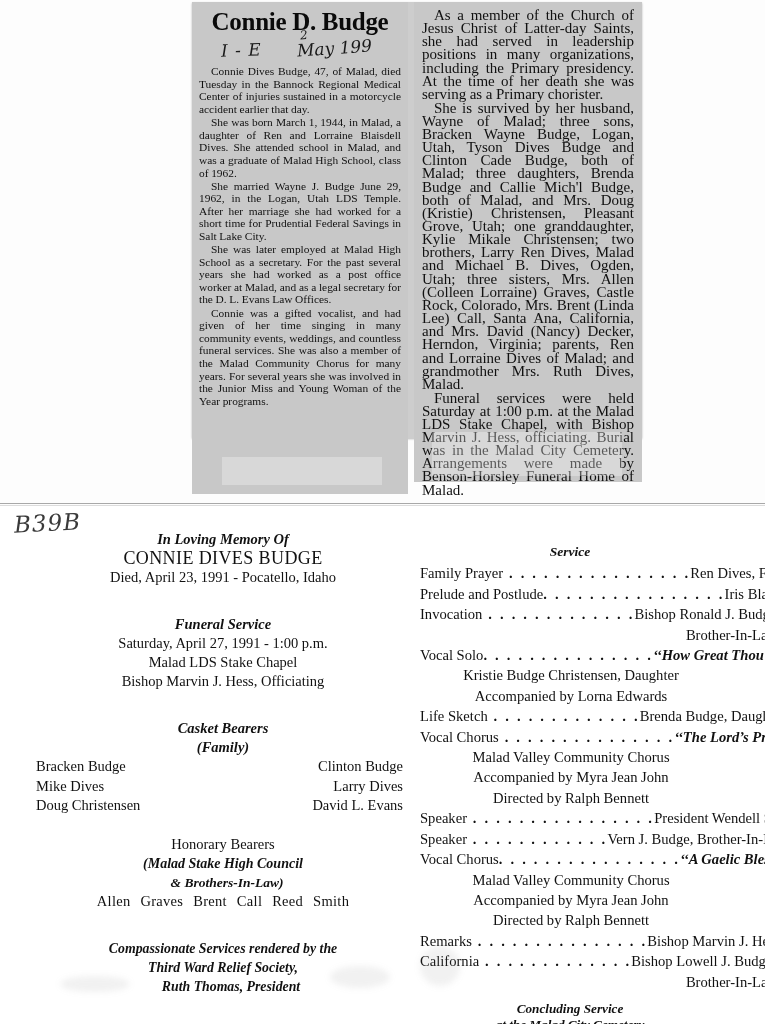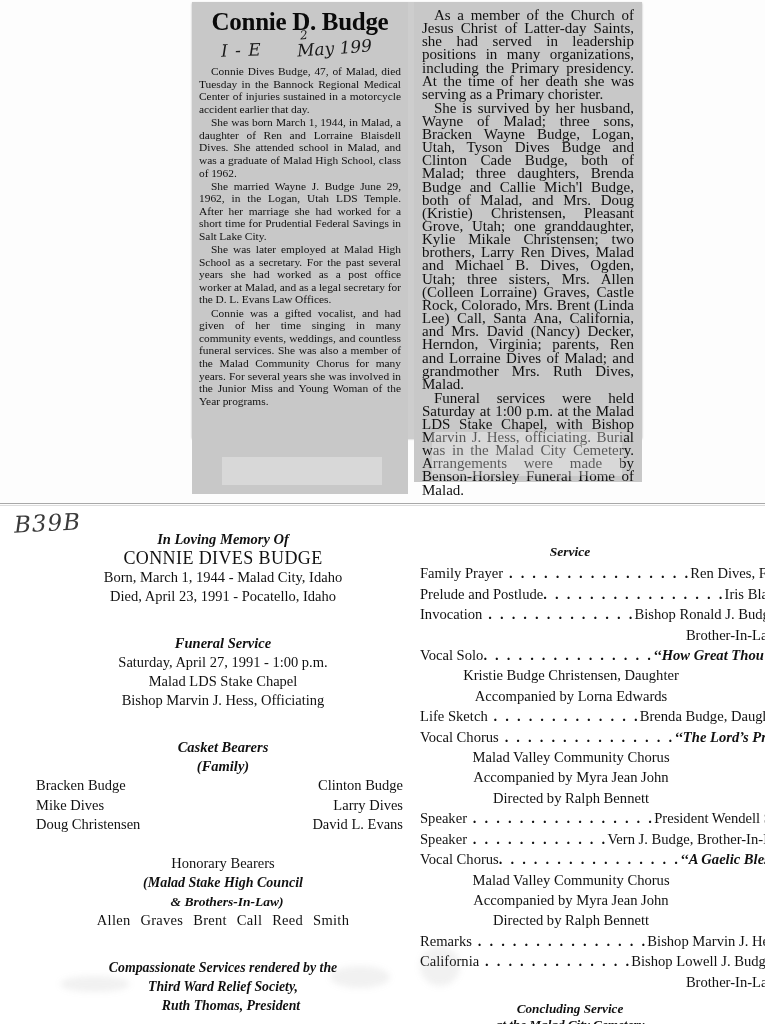--- a/index.html
+++ b/index.html
@@ -284,21 +284,20 @@
   <div class="scan-divider2"></div>
 
   <div class="program">
 
     <div class="archive-code">B39B</div>
 
     <div class="prog-left">
 
       <div class="blk ital">In Loving Memory Of</div>
       <div class="blk caps-name">CONNIE DIVES BUDGE</div>
-      <div class="blk">Born, March 1, 1944 - Malad City, Idaho</div>
       <div class="blk">Died, April 23, 1991 - Pocatello, Idaho</div>
 
       <div class="spacer-lg"></div>
 
       <div class="blk ital">Funeral Service</div>
       <div class="blk">Saturday, April 27, 1991 - 1:00 p.m.</div>
       <div class="blk">Malad LDS Stake Chapel</div>
       <div class="blk">Bishop Marvin J. Hess, Officiating</div>
 
       <div class="spacer-lg"></div>

